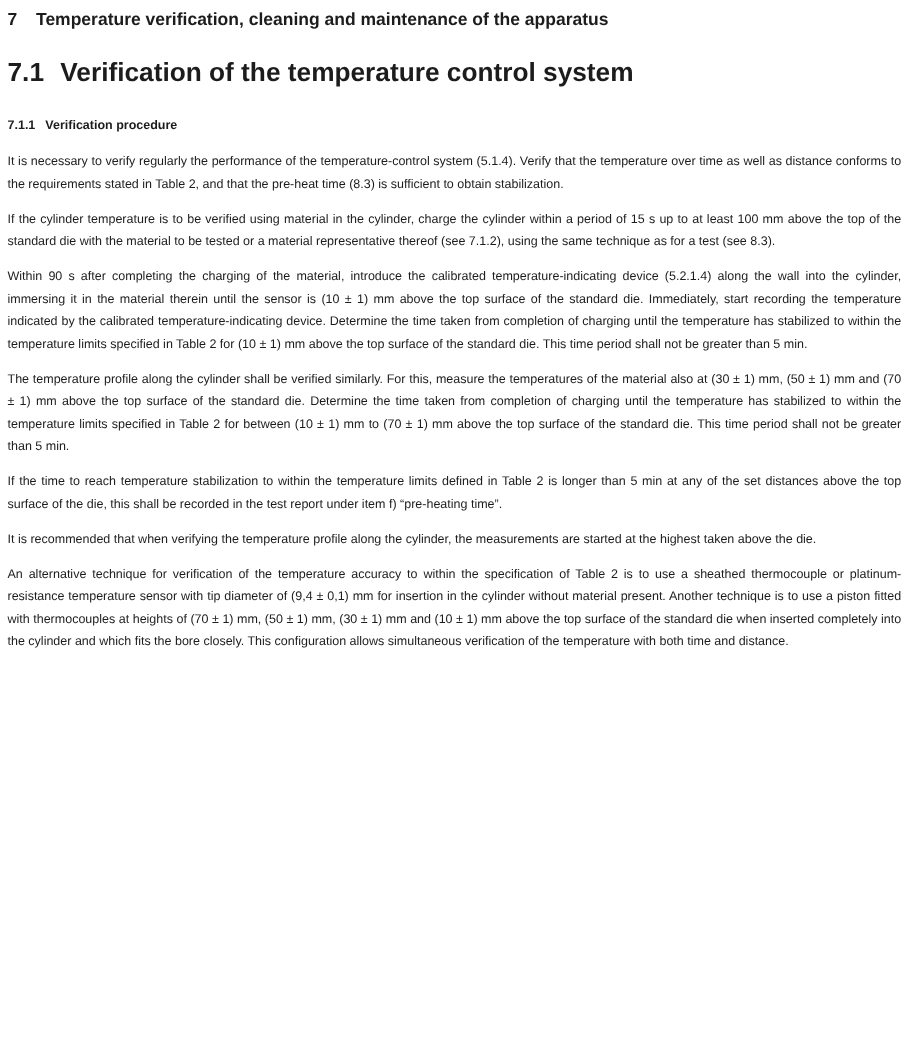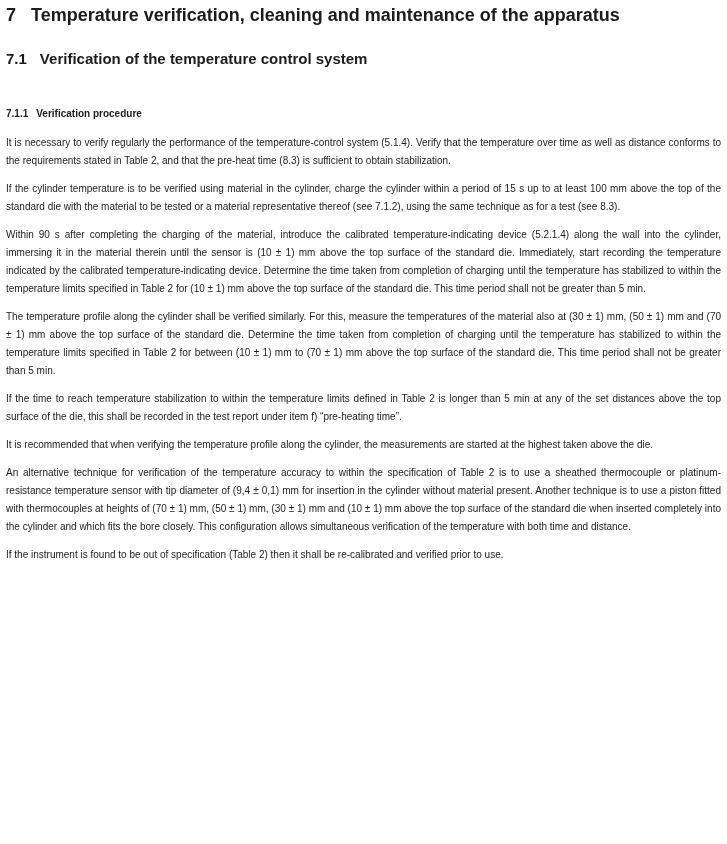--- a/index.html
+++ b/index.html
@@ -10,30 +10,30 @@
   .page {
     width: 727px;
     min-height: 844px;
     box-sizing: border-box;
     background: #ffffff;
     color: #1c1c1c;
     font-family: "Liberation Sans", sans-serif;
     padding: 5px 6px 0 6px;
   }
   h1.doc-h1 {
-    font-size: 18px;
+    font-size: 14px;
     line-height: 20px;
     font-weight: bold;
     margin: 0 0 24px 0;
   }
   h2.doc-h2 {
-    font-size: 15px;
+    font-size: 21px;
     line-height: 19px;
     font-weight: bold;
-    margin: 0 0 37px 0;
+    margin: 0 0 24px 0;
   }
   h3.doc-h3 {
     font-size: 10px;
     line-height: 18px;
     font-weight: bold;
     margin: 0 0 11px 0;
   }
   .h-num { display: inline-block; }
   h1.doc-h1 .h-num { margin-right: 15px; }
   h2.doc-h2 .h-num { margin-right: 13px; }
@@ -62,15 +62,14 @@
     <span class="h-num">7.1.1</span><span>Verification procedure</span>
   </h3>
 
   <p class="doc-para">It is necessary to verify regularly the performance of the temperature-control system (5.1.4). Verify that the temperature over time as well as distance conforms to the requirements stated in Table 2, and that the pre-heat time (8.3) is sufficient to obtain stabilization.</p>
   <p class="doc-para">If the cylinder temperature is to be verified using material in the cylinder, charge the cylinder within a period of 15 s up to at least 100 mm above the top of the standard die with the material to be tested or a material representative thereof (see 7.1.2), using the same technique as for a test (see 8.3).</p>
   <p class="doc-para">Within 90 s after completing the charging of the material, introduce the calibrated temperature-indicating device (5.2.1.4) along the wall into the cylinder, immersing it in the material therein until the sensor is (10 ± 1) mm above the top surface of the standard die. Immediately, start recording the temperature indicated by the calibrated temperature-indicating device. Determine the time taken from completion of charging until the temperature has stabilized to within the temperature limits specified in Table 2 for (10 ± 1) mm above the top surface of the standard die. This time period shall not be greater than 5 min.</p>
   <p class="doc-para">The temperature profile along the cylinder shall be verified similarly. For this, measure the temperatures of the material also at (30 ± 1) mm, (50 ± 1) mm and (70 ± 1) mm above the top surface of the standard die. Determine the time taken from completion of charging until the temperature has stabilized to within the temperature limits specified in Table 2 for between (10 ± 1) mm to (70 ± 1) mm above the top surface of the standard die. This time period shall not be greater than 5 min.</p>
   <p class="doc-para">If the time to reach temperature stabilization to within the temperature limits defined in Table 2 is longer than 5 min at any of the set distances above the top surface of the die, this shall be recorded in the test report under item f) “pre-heating time”.</p>
   <p class="doc-para">It is recommended that when verifying the temperature profile along the cylinder, the measurements are started at the highest taken above the die.</p>
   <p class="doc-para">An alternative technique for verification of the temperature accuracy to within the specification of Table 2 is to use a sheathed thermocouple or platinum-resistance temperature sensor with tip diameter of (9,4 ± 0,1) mm for insertion in the cylinder without material present. Another technique is to use a piston fitted with thermocouples at heights of (70 ± 1) mm, (50 ± 1) mm, (30 ± 1) mm and (10 ± 1) mm above the top surface of the standard die when inserted completely into the cylinder and which fits the bore closely. This configuration allows simultaneous verification of the temperature with both time and distance.</p>
-  <p class="doc-para">If the instrument is found to be out of specification (Table 2) then it shall be re-calibrated and verified prior to use.</p>
 
 </div>
 
 </body></html>

